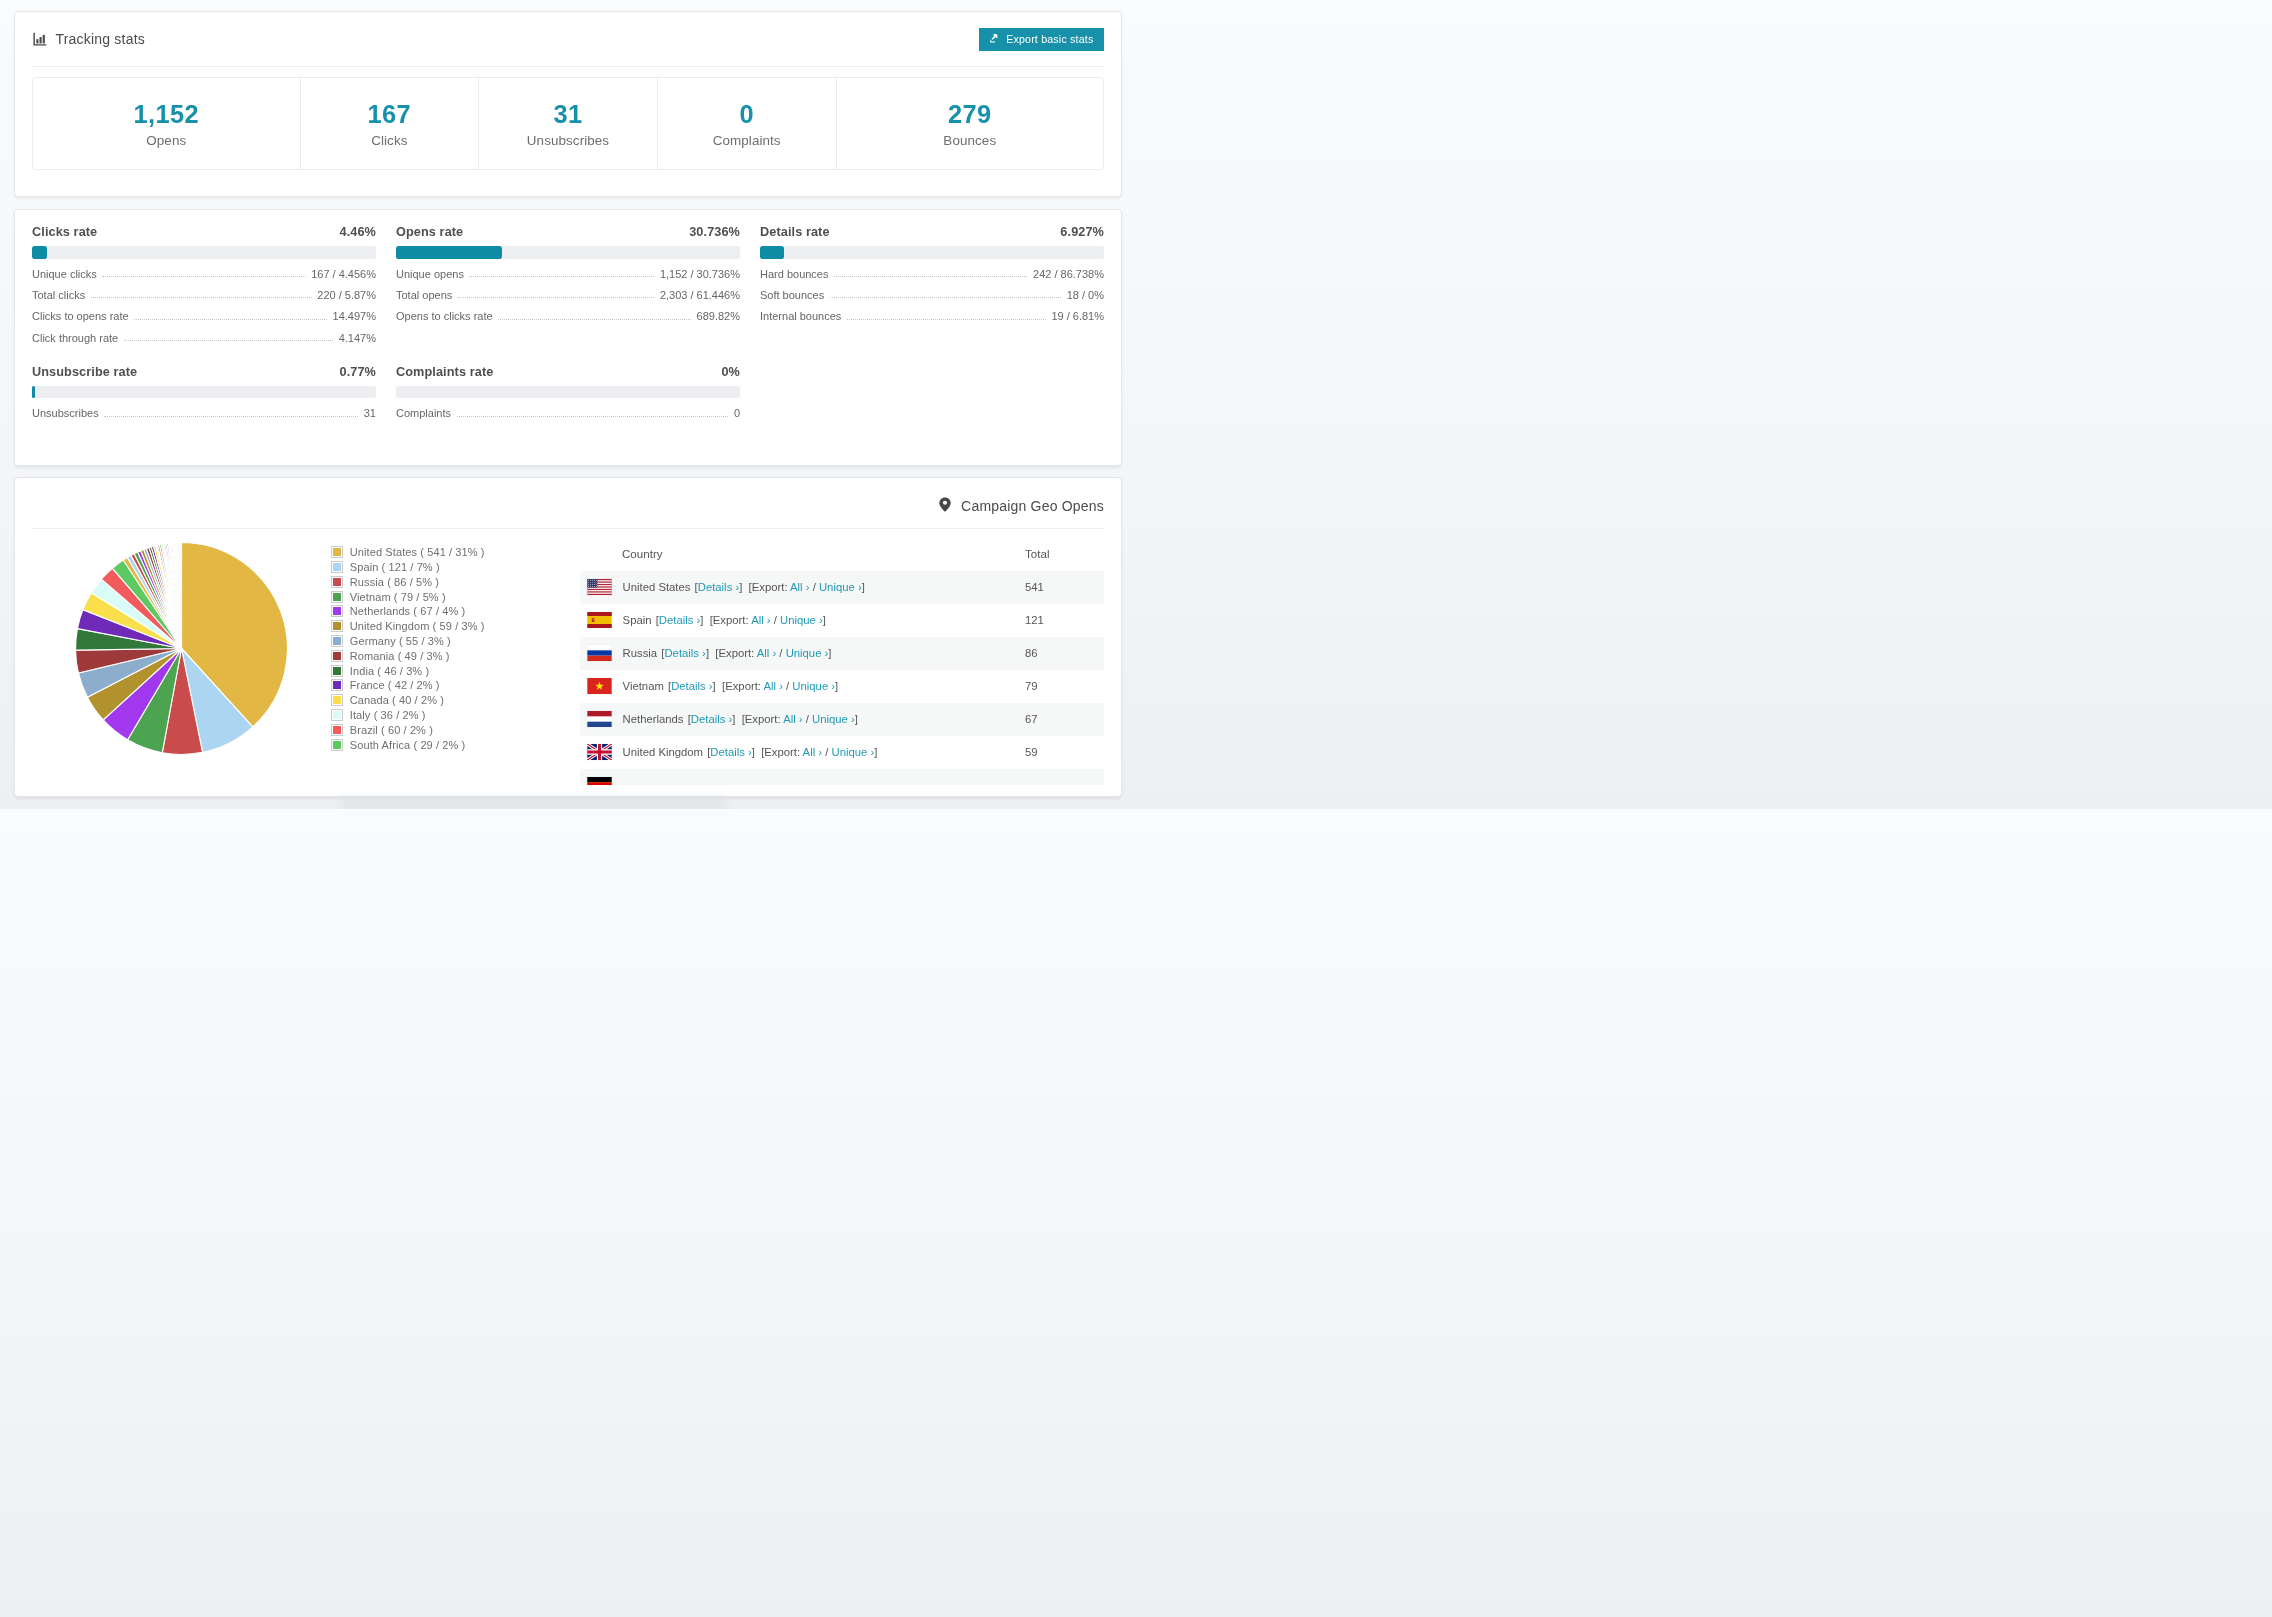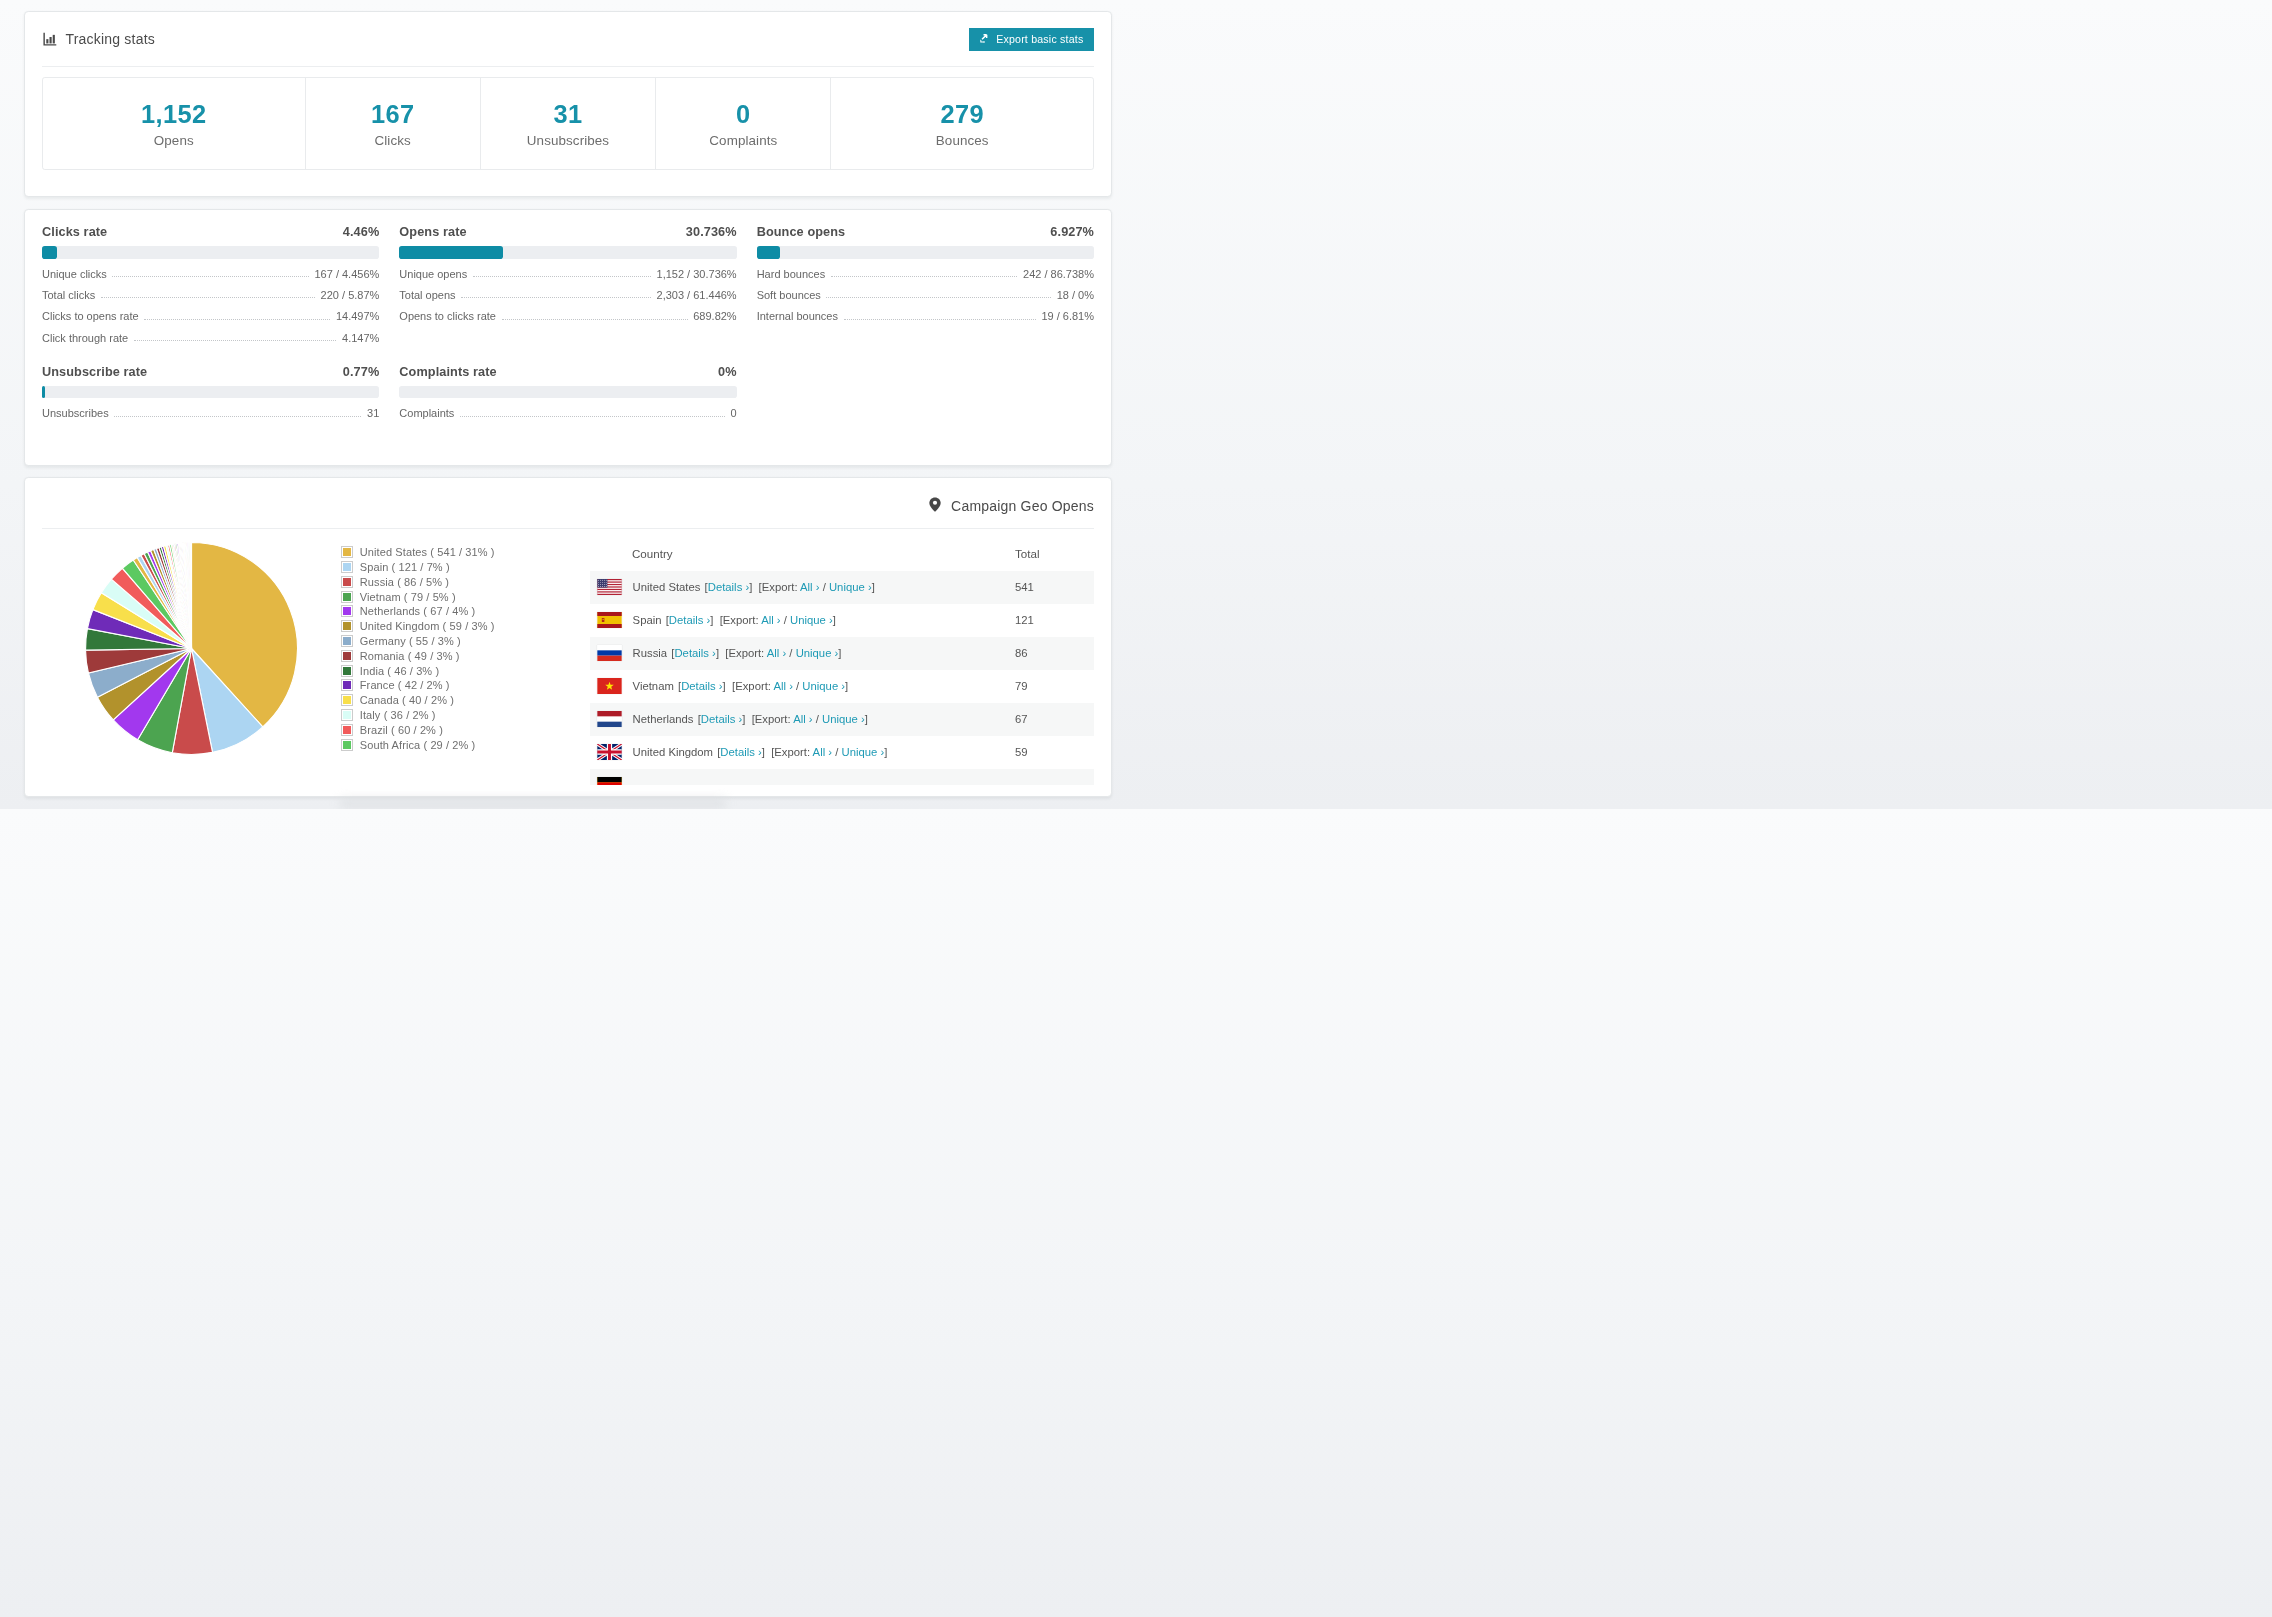--- a/index.html
+++ b/index.html
@@ -5,21 +5,21 @@
   * { margin:0; padding:0; box-sizing:border-box; }
   html,body { width:1136px; height:809px; overflow:hidden; }
   body {
     font-family:"Liberation Sans","DejaVu Sans",sans-serif;
     background:linear-gradient(#fafbfc 0%, #f3f5f7 60%, #edeff2 100%);
     color:#555; position:relative;
   }
   .card {
     background:#fff; border:0.7px solid #e4e7e9; border-radius:4.2px;
     box-shadow:0 1.4px 2.8px rgba(40,50,60,.07);
-    margin:0 24px; position:relative;
+    margin:0 14px; position:relative;
   }
   
   #card-tracking { margin-top:11.3px; height:186px; padding:0 17px; }
   .card-head { height:55px; display:flex; align-items:center; justify-content:space-between; border-bottom:0.7px solid #eceef0; }
   .card-title { display:flex; align-items:center; gap:8.5px; font-size:14px; color:#4b4b4b; font-weight:500; letter-spacing:0.2px; }
   .card-title svg { display:block; }
   .btn-export {
     display:flex; align-items:center; gap:6.4px; border:none; cursor:pointer;
     background:#1791A9; color:#fff; font-family:inherit; font-size:10.6px; letter-spacing:0.2px;
     padding:0 10.6px; height:22.6px; border-radius:0;
@@ -166,21 +166,21 @@
        <span>2,303 / 61.446%</span>
      </div>
           <div class="rate-row">
        <span>Opens to clicks rate</span>
        <span class="leader"></span>
        <span>689.82%</span>
      </div>
         </div>
         <div class="rate-block">
           <div class="rate-head">
-                   <span>Bounce opens</span>
+                   <span>Details rate</span>
                    <span>6.927%</span>
                  </div>
                  <div class="bar">
                    <i style="width:6.927%"></i>
                  </div>
           <div class="rate-row">
        <span>Hard bounces</span>
        <span class="leader"></span>
        <span>242 / 86.738%</span>
      </div>

